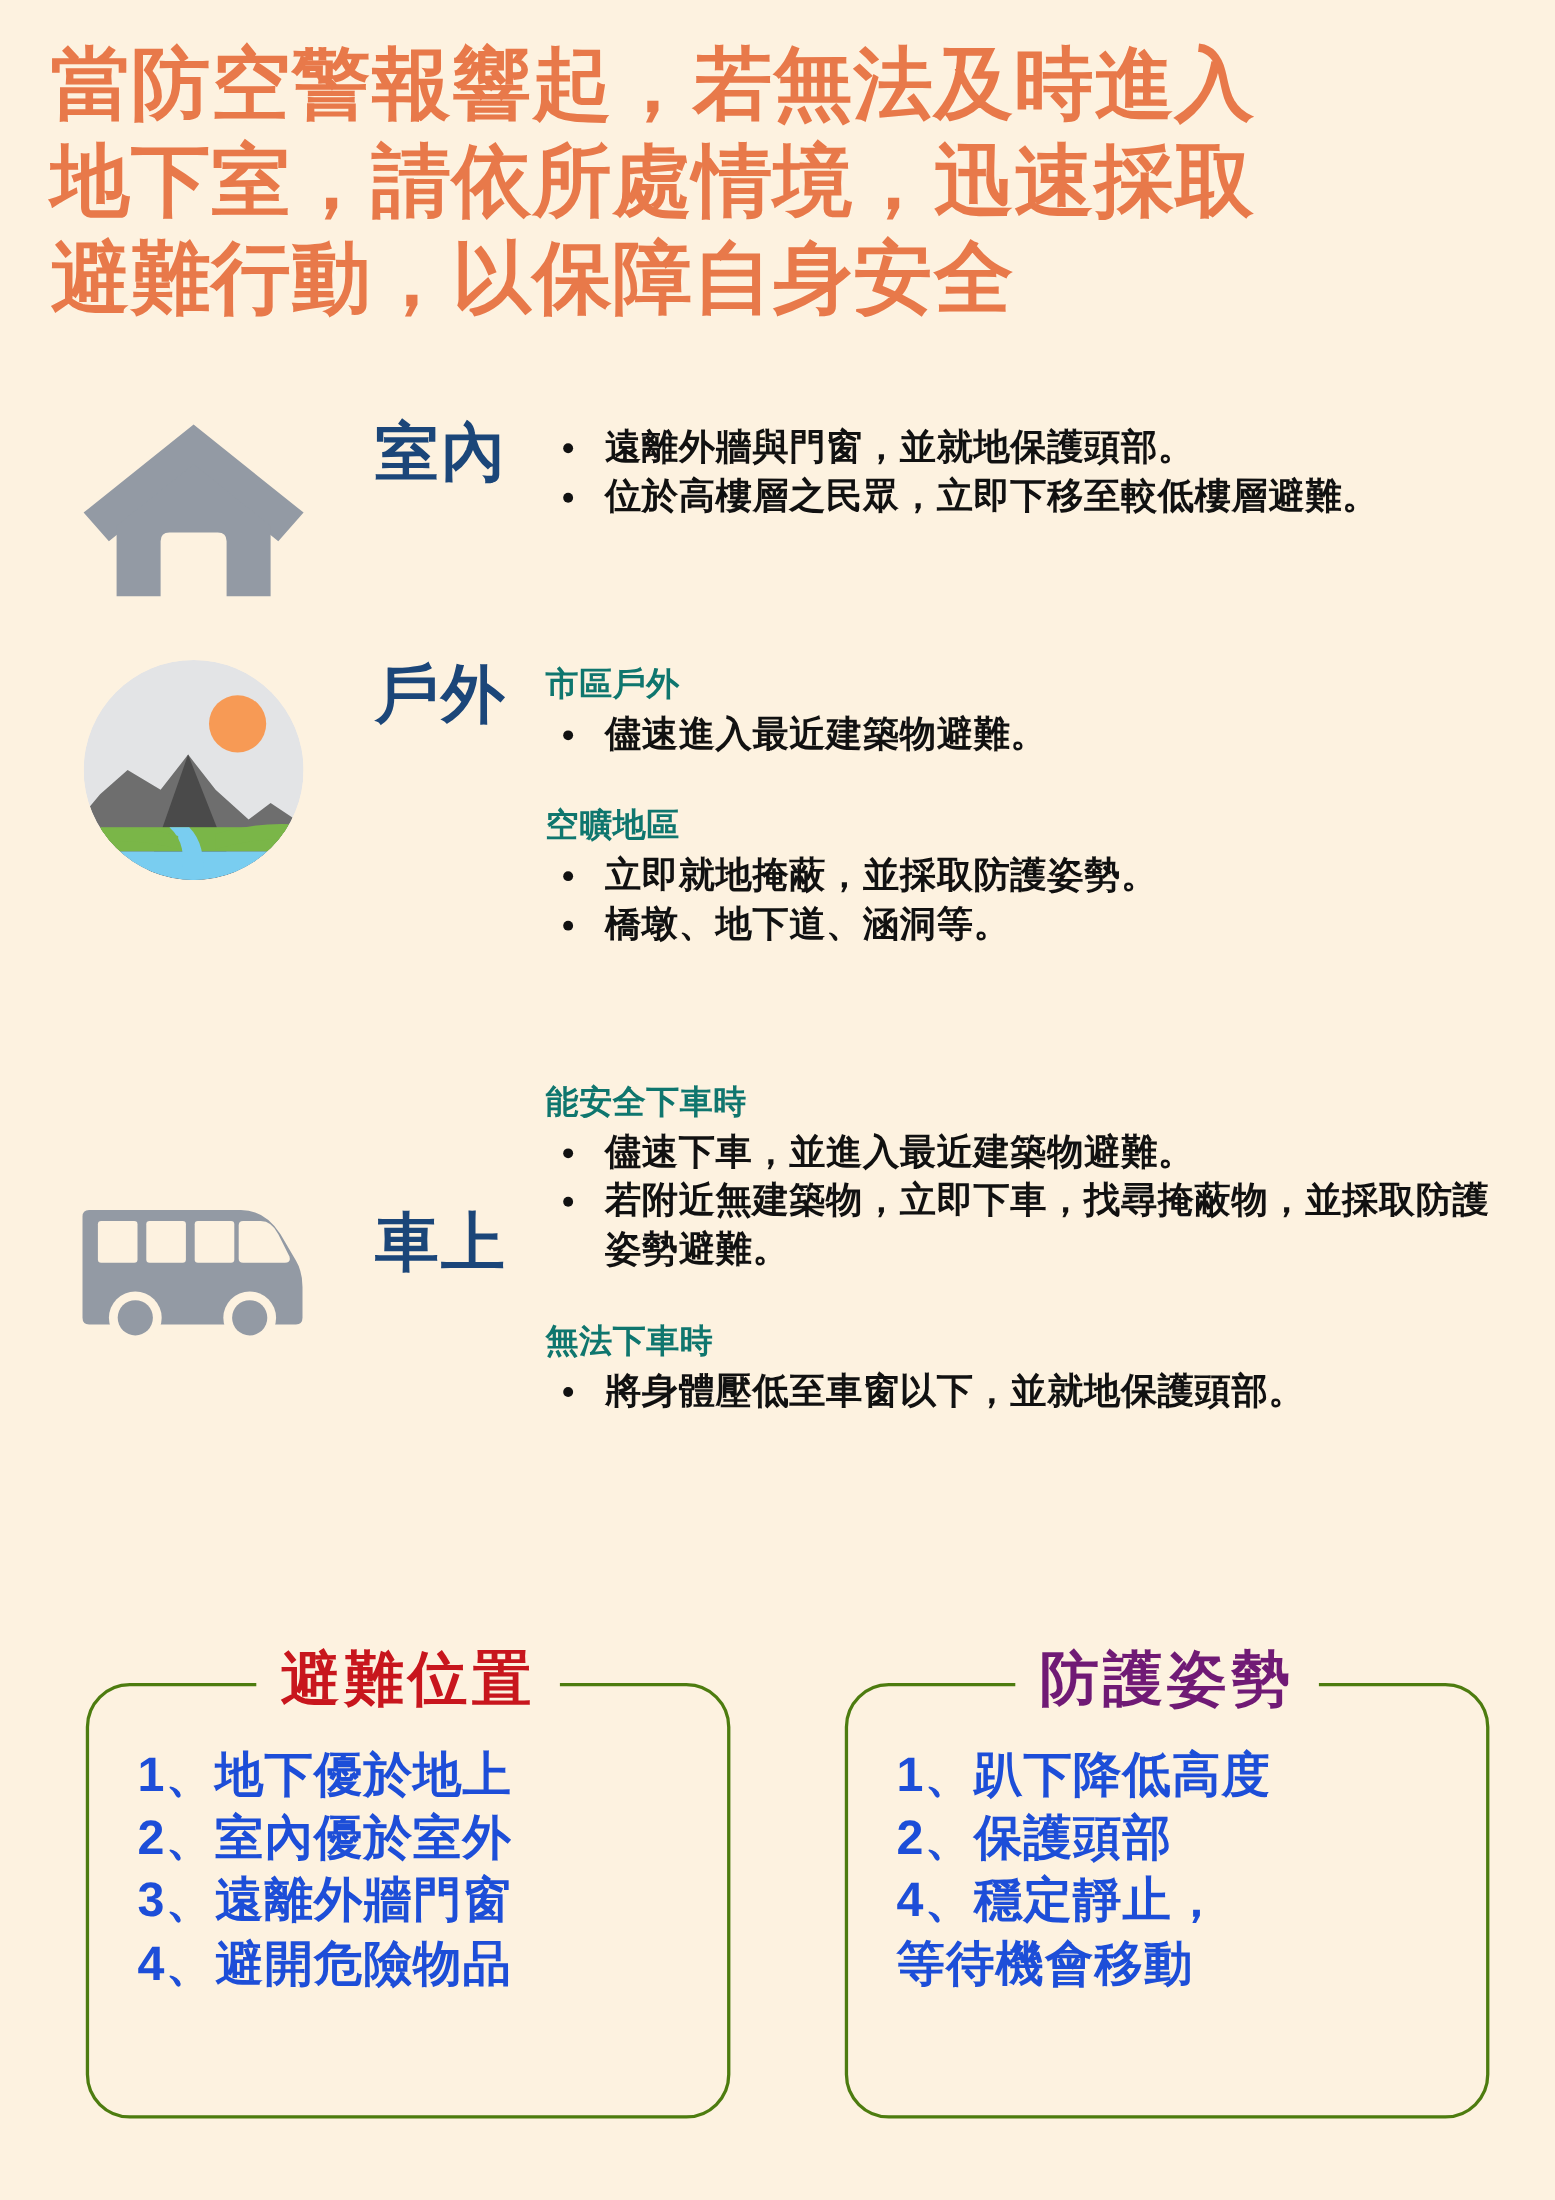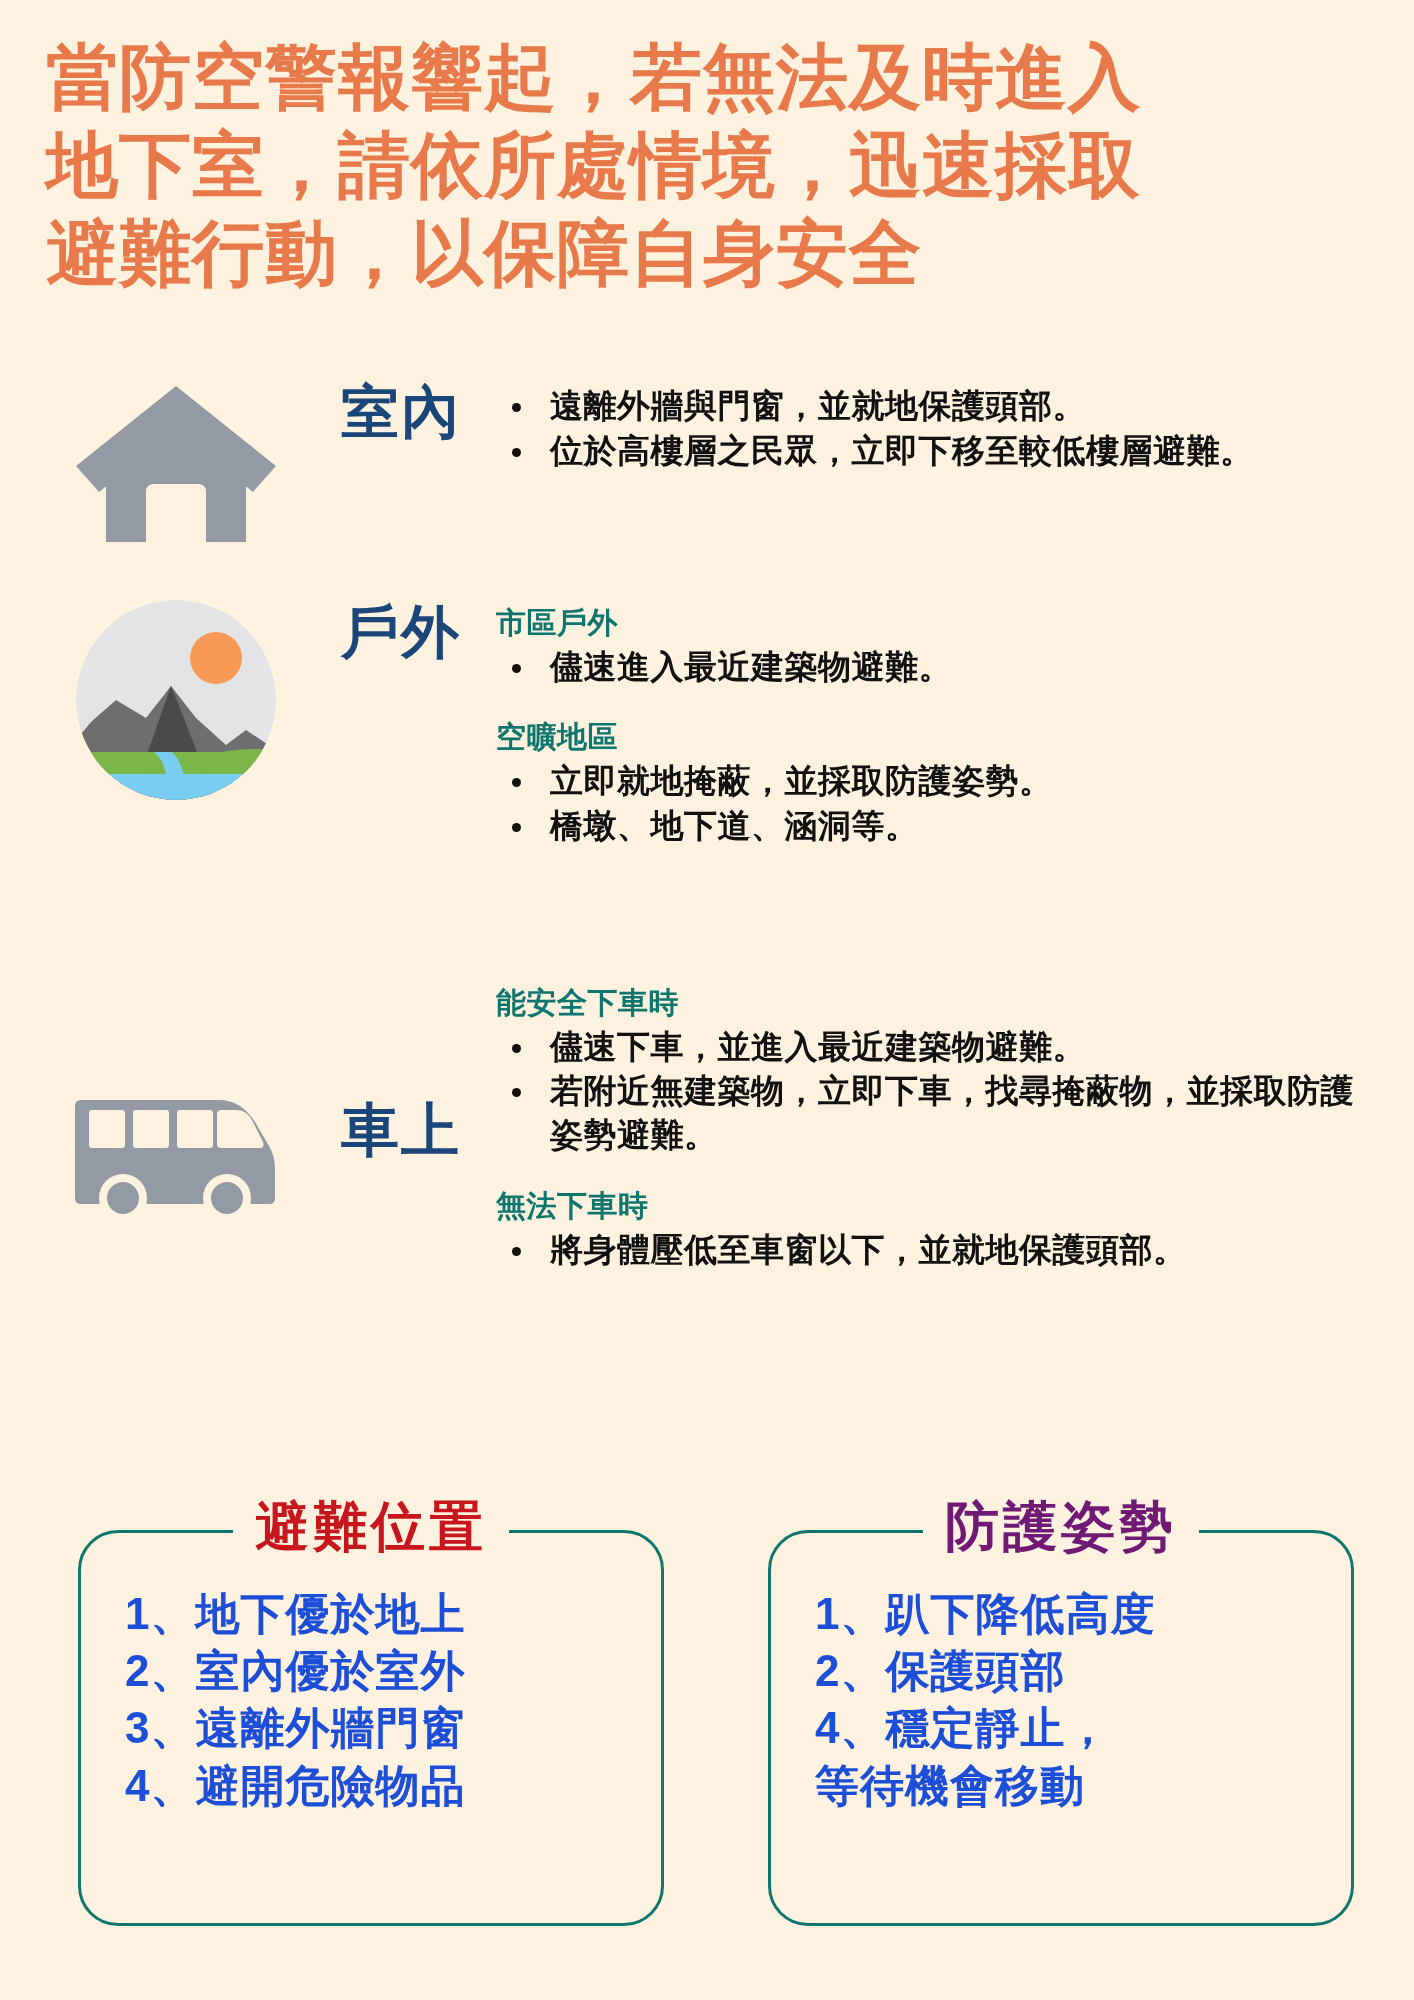--- a/index.html
+++ b/index.html
@@ -90,40 +90,40 @@
   ul.bullets > li::before {
     content: "";
     position: absolute;
     left: 16px;
     top: 19px;
     width: 9px;
     height: 9px;
     border-radius: 50%;
     background: #111111;
   }
-  .gap-above { margin-top: 30px; }
+  .gap-above { margin-top: 44px; }
 
   
   .house-icon { width: 210px; height: 170px; display:block; }
   .land-icon  { width: 200px; height: 200px; display:block; border-radius: 50%; }
   .bus-icon   { width: 215px; height: 130px; display:block; }
 
   
   .boxes {
     position: absolute;
     left: 0;
     top: 1482px;
     width: 1414px;
     height: 470px;
   }
   .box {
     position: absolute;
     top: 48px;
     height: 390px;
-    border: 3px solid #0f766e;
+    border: 3px solid #4d7c0f;
     border-radius: 40px;
   }
   .box-left  { left: 78px;  width: 580px; }
   .box-right { left: 768px; width: 580px; }
 
   .box-title {
     position: absolute;
     top: -42px;
     left: 50%;
     transform: translateX(-50%);

